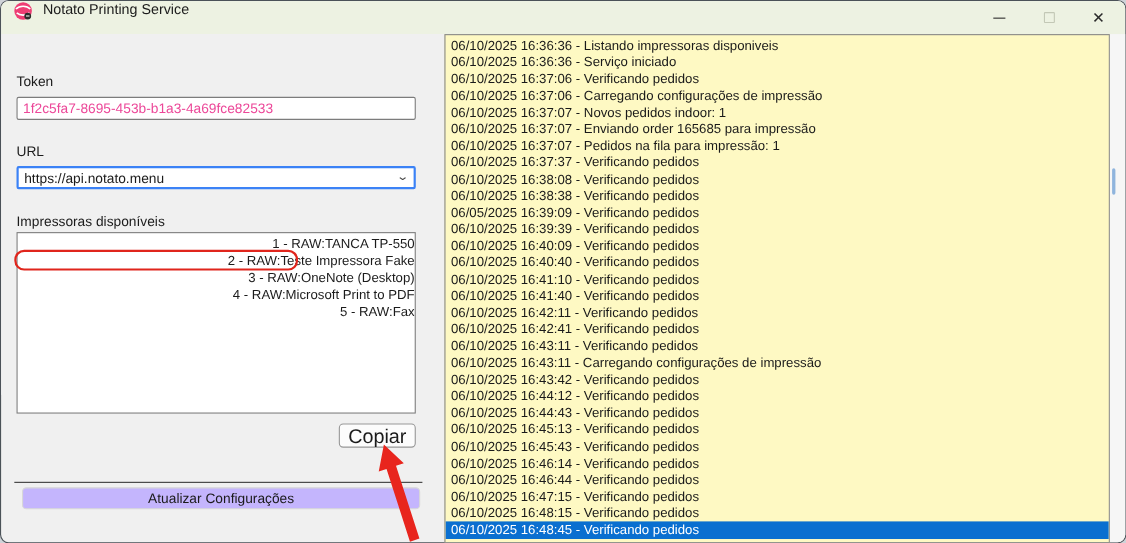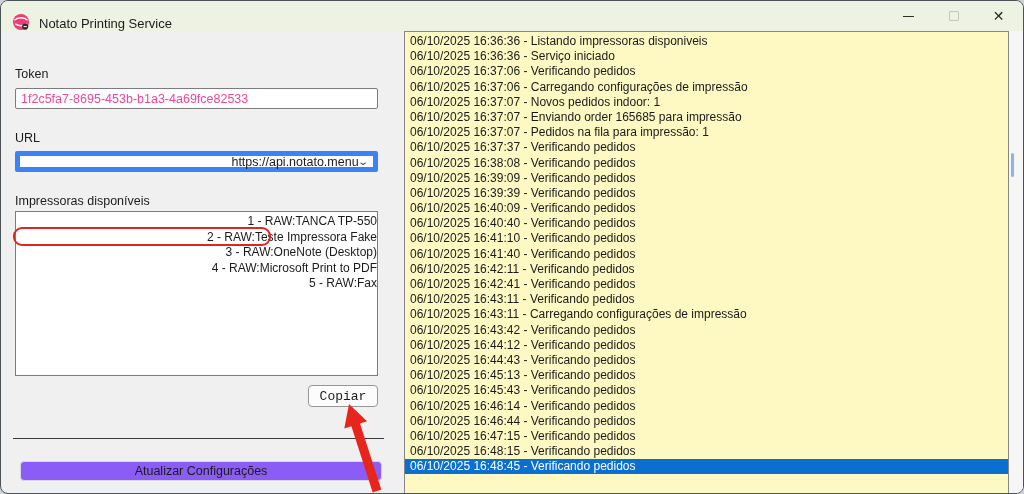--- a/index.html
+++ b/index.html
@@ -2,55 +2,55 @@
 <html><head>
 <meta charset="utf-8">
 <style>
   html,body{margin:0;padding:0;background:#cfd3d8;}
   *{box-sizing:border-box;}
   body{width:1024px;height:494px;font-family:"Liberation Sans","DejaVu Sans",sans-serif;}
   .window{position:relative;width:1024px;height:494px;background:#f0f0f0;
           border:1px solid #4b5258;border-radius:8px;overflow:hidden;}
   
   .titlebar{position:absolute;left:0;top:0;width:100%;height:30px;background:#edf2e2;
-            display:flex;align-items:flex-end;}
+            display:flex;align-items:flex-start;}
   .app-icon{width:18px;height:18px;margin-left:11px;flex:0 0 auto;}
   .title{margin-left:9px;font-size:13px;color:#1c1c1c;}
   .win-controls{position:absolute;right:2px;top:0;height:30px;display:flex;}
   .win-btn{width:45px;height:30px;display:flex;align-items:center;justify-content:center;
            background:transparent;border:none;padding:0;cursor:pointer;}
   .min-glyph{display:block;width:11px;height:0;border-top:1.4px solid #2e2e2e;}
   .max-glyph{display:block;width:10px;height:10px;border:1.2px solid #c3c8b6;border-radius:1px;}
   .close-glyph{font-size:14px;color:#2a2a2a;line-height:1;}
   
   .left-panel{position:absolute;left:0;top:30px;width:403px;height:328px;background:#f0f0f0;}
   .fld-label{position:absolute;left:14px;font-size:12.5px;color:#1b1b1b;}
   .token-label{top:36px;}
   .token-input{position:absolute;left:14px;top:57px;width:363px;height:21px;background:#fff;
                border:1px solid #7c7c7c;border-radius:2px;font-family:inherit;font-size:12.5px;
                color:#ec4899;padding:0 5px;}
   .url-label{top:100px;}
   .combo{position:absolute;left:14px;top:120px;width:363px;height:21px;background:#fff;
-         border:5px solid #3b82f6;border-radius:2px;display:flex;align-items:center;
-         justify-content:flex-end;padding:0 6px 0 5px;cursor:default;}
+         border:2px solid #3b82f6;border-radius:2px;display:flex;align-items:center;
+         justify-content:space-between;padding:0 6px 0 5px;cursor:default;}
   .combo-text{font-size:12.5px;color:#1b1b1b;}
   .chevron{font-size:10px;color:#444;transform:scaleX(1.4);}
   .printers-label{top:163px;}
   .listbox{position:absolute;left:14px;top:180px;width:363px;height:165px;background:#fff;
            border:1px solid #7c7c7c;padding-top:2px;overflow:hidden;}
   .list-item{height:15.6px;line-height:15.6px;font-size:12px;color:#1b1b1b;padding-left:4px;
              white-space:nowrap;text-align:right;}
   .red-highlight{position:absolute;left:12px;top:196px;width:258px;height:19px;
                  border:2px solid #e0251c;border-radius:9px;pointer-events:none;}
   .copy-btn{position:absolute;left:307px;top:354px;width:70px;height:22px;background:#fcfcfc;
-            border:1px solid #979797;border-radius:4px;font-family:Liberation Mono, monospace;font-size:13px;
+            border:1px solid #979797;border-radius:4px;font-family:Liberation Sans, sans-serif;font-size:18px;
             color:#1b1b1b;cursor:pointer;}
   .divider{position:absolute;left:12px;top:407px;width:371px;height:0;
            border-top:1.6px solid #3a3a3a;}
-  .update-btn{position:absolute;left:19px;top:430px;width:362px;height:20px;background:#8b5cf6;
+  .update-btn{position:absolute;left:19px;top:412px;width:362px;height:20px;background:#c4b5fd;
               border:1px solid #d8d8d8;border-radius:4px;font-family:inherit;font-size:12.5px;
               color:#1b1b1b;cursor:pointer;}
   .arrow-svg{position:absolute;left:330px;top:365px;width:66px;height:106px;pointer-events:none;}
   
   .log-panel{position:absolute;left:403px;top:30px;width:605px;height:463px;background:#fef9c3;
              border:1px solid #878787;overflow:hidden;padding-top:2px;}
   .log-row{height:15.2px;line-height:15.2px;font-size:12px;color:#1a1a1a;padding-left:5px;
            white-space:nowrap;}
   .log-row.selected{background:#0a6fd0;color:#fff;}
   .log-gutter{position:absolute;left:1008px;top:30px;width:15px;height:463px;background:#f6f6f6;}
@@ -118,21 +118,22 @@
   <div class="log-panel">
       <div class="log-row">06/10/2025 16:36:36 - Listando impressoras disponiveis</div>
       <div class="log-row">06/10/2025 16:36:36 - Serviço iniciado</div>
       <div class="log-row">06/10/2025 16:37:06 - Verificando pedidos</div>
       <div class="log-row">06/10/2025 16:37:06 - Carregando configurações de impressão</div>
       <div class="log-row">06/10/2025 16:37:07 - Novos pedidos indoor: 1</div>
       <div class="log-row">06/10/2025 16:37:07 - Enviando order 165685 para impressão</div>
       <div class="log-row">06/10/2025 16:37:07 - Pedidos na fila para impressão: 1</div>
       <div class="log-row">06/10/2025 16:37:37 - Verificando pedidos</div>
       <div class="log-row">06/10/2025 16:38:08 - Verificando pedidos</div>
-      <div class="log-row">09/10/2025 16:39:09 - Verificando pedidos</div>
+      <div class="log-row">06/10/2025 16:38:38 - Verificando pedidos</div>
+      <div class="log-row">06/05/2025 16:39:09 - Verificando pedidos</div>
       <div class="log-row">06/10/2025 16:39:39 - Verificando pedidos</div>
       <div class="log-row">06/10/2025 16:40:09 - Verificando pedidos</div>
       <div class="log-row">06/10/2025 16:40:40 - Verificando pedidos</div>
       <div class="log-row">06/10/2025 16:41:10 - Verificando pedidos</div>
       <div class="log-row">06/10/2025 16:41:40 - Verificando pedidos</div>
       <div class="log-row">06/10/2025 16:42:11 - Verificando pedidos</div>
       <div class="log-row">06/10/2025 16:42:41 - Verificando pedidos</div>
       <div class="log-row">06/10/2025 16:43:11 - Verificando pedidos</div>
       <div class="log-row">06/10/2025 16:43:11 - Carregando configurações de impressão</div>
       <div class="log-row">06/10/2025 16:43:42 - Verificando pedidos</div>

